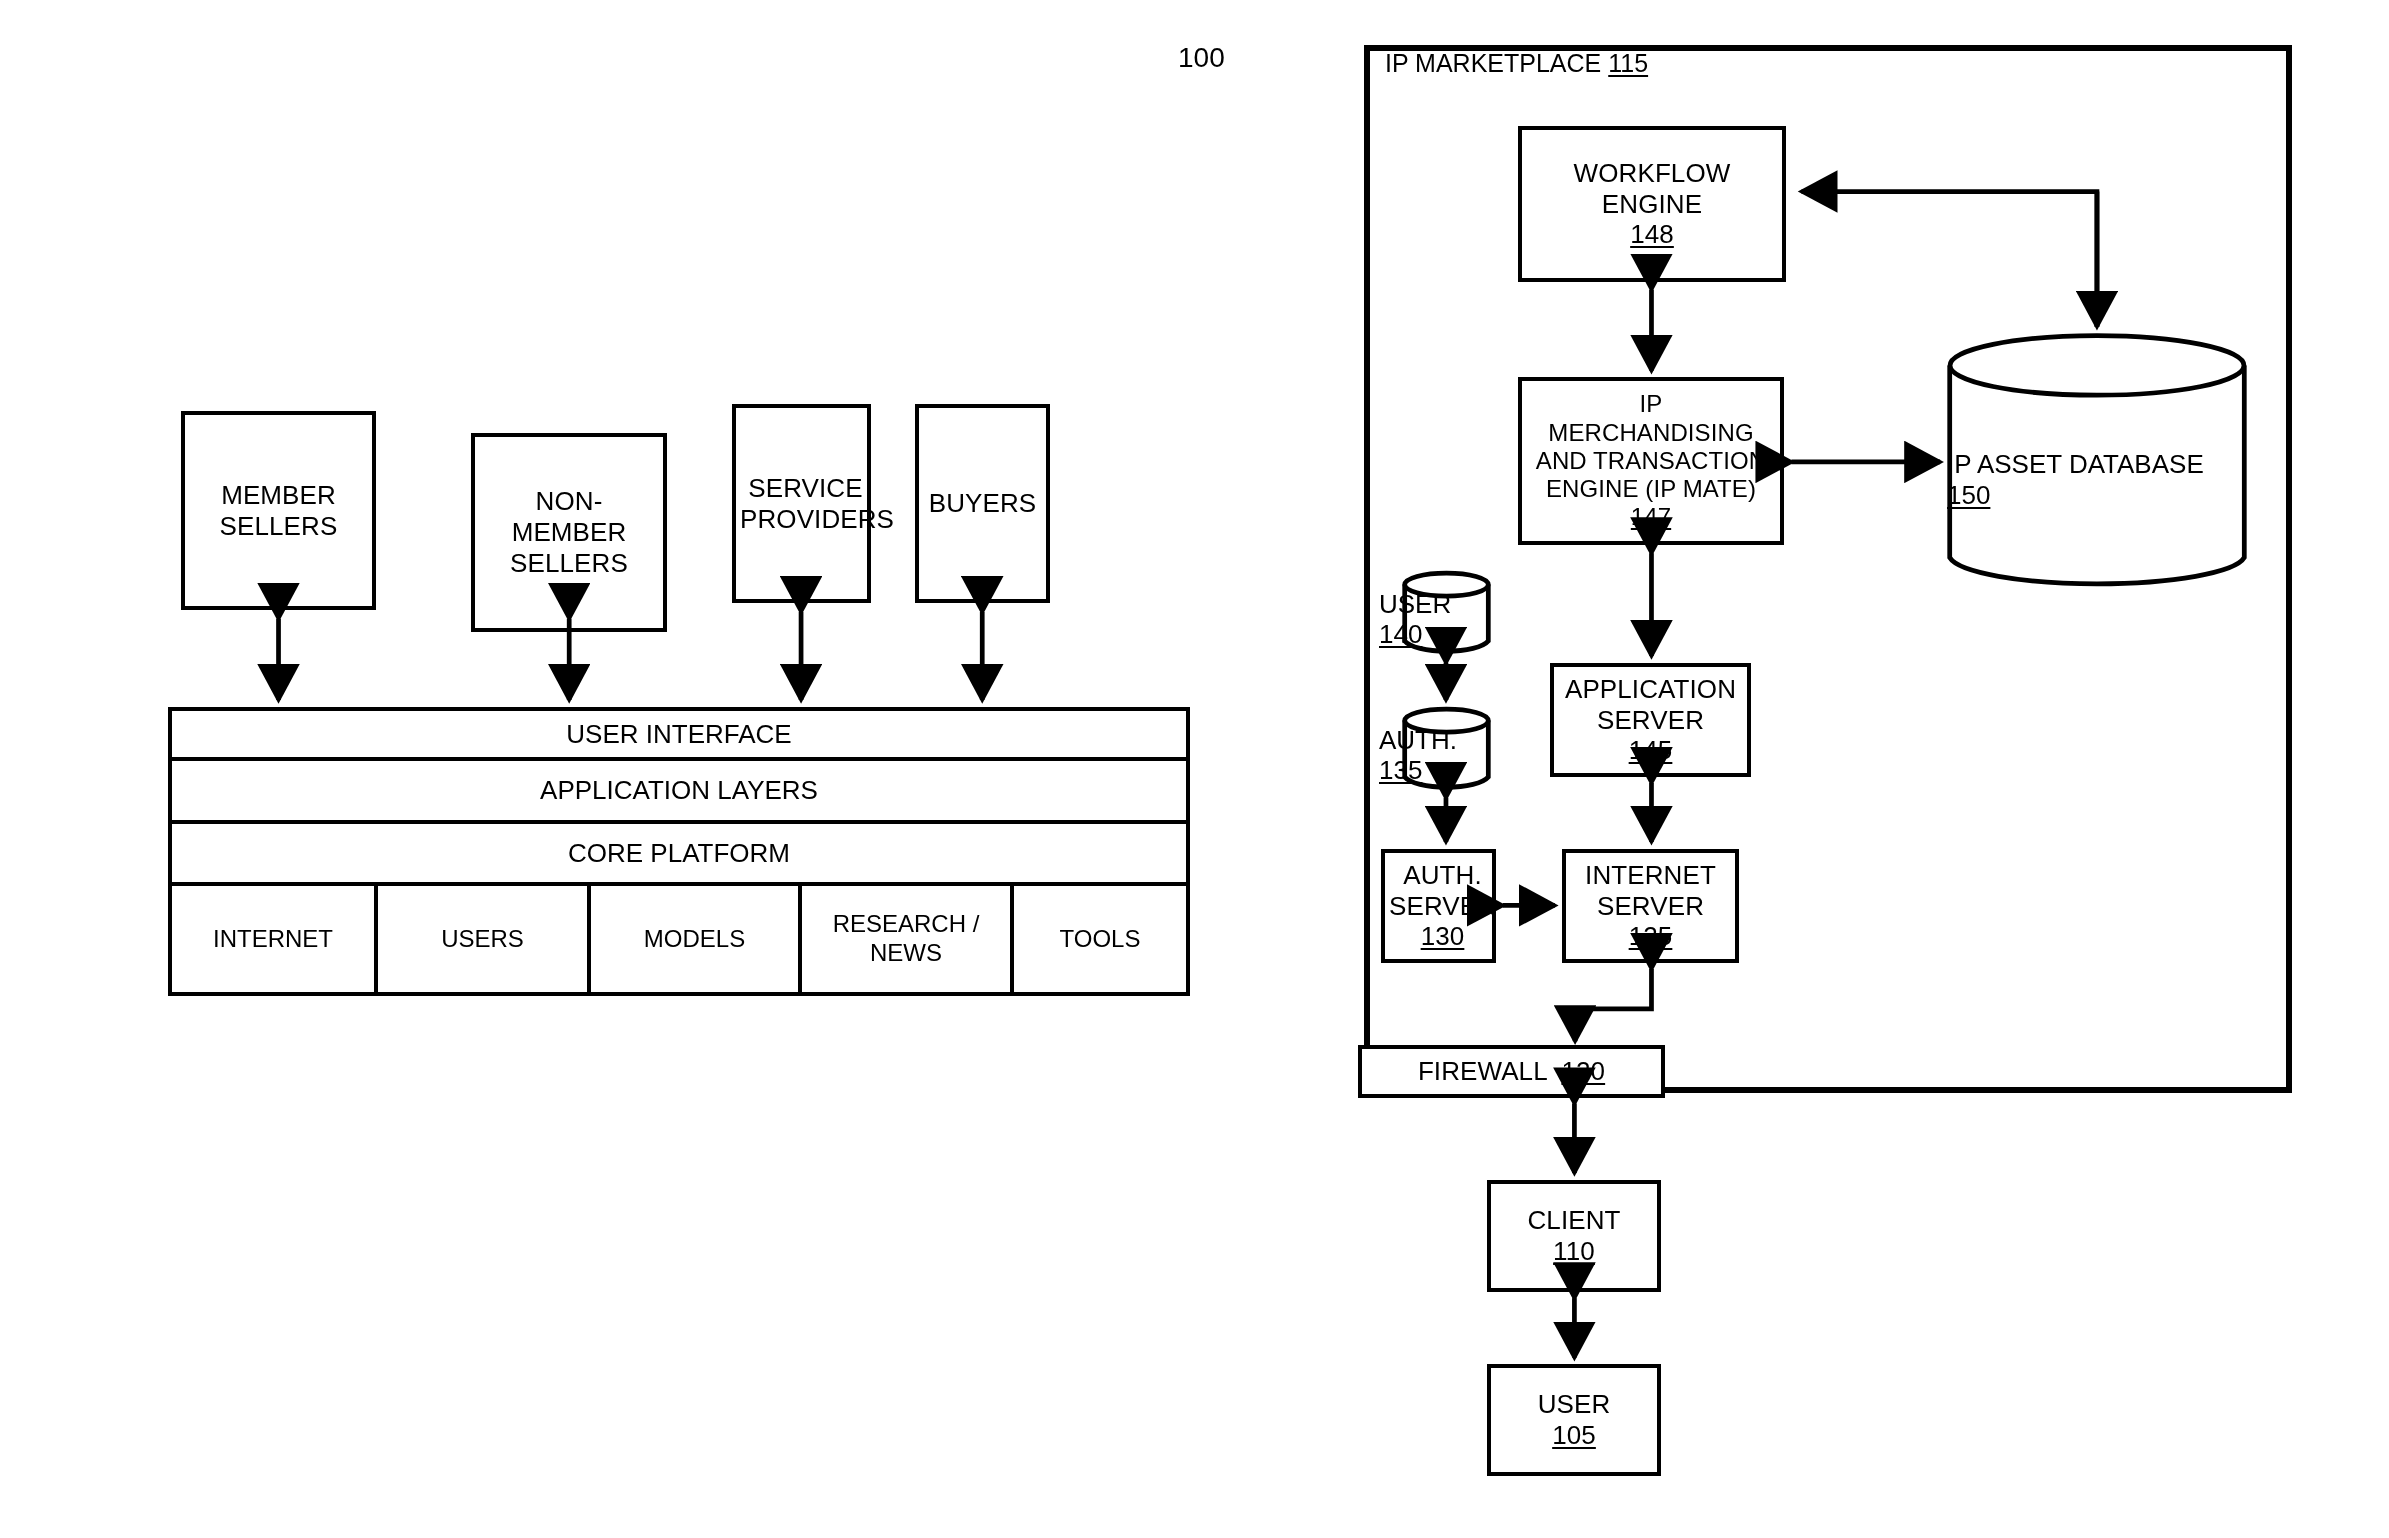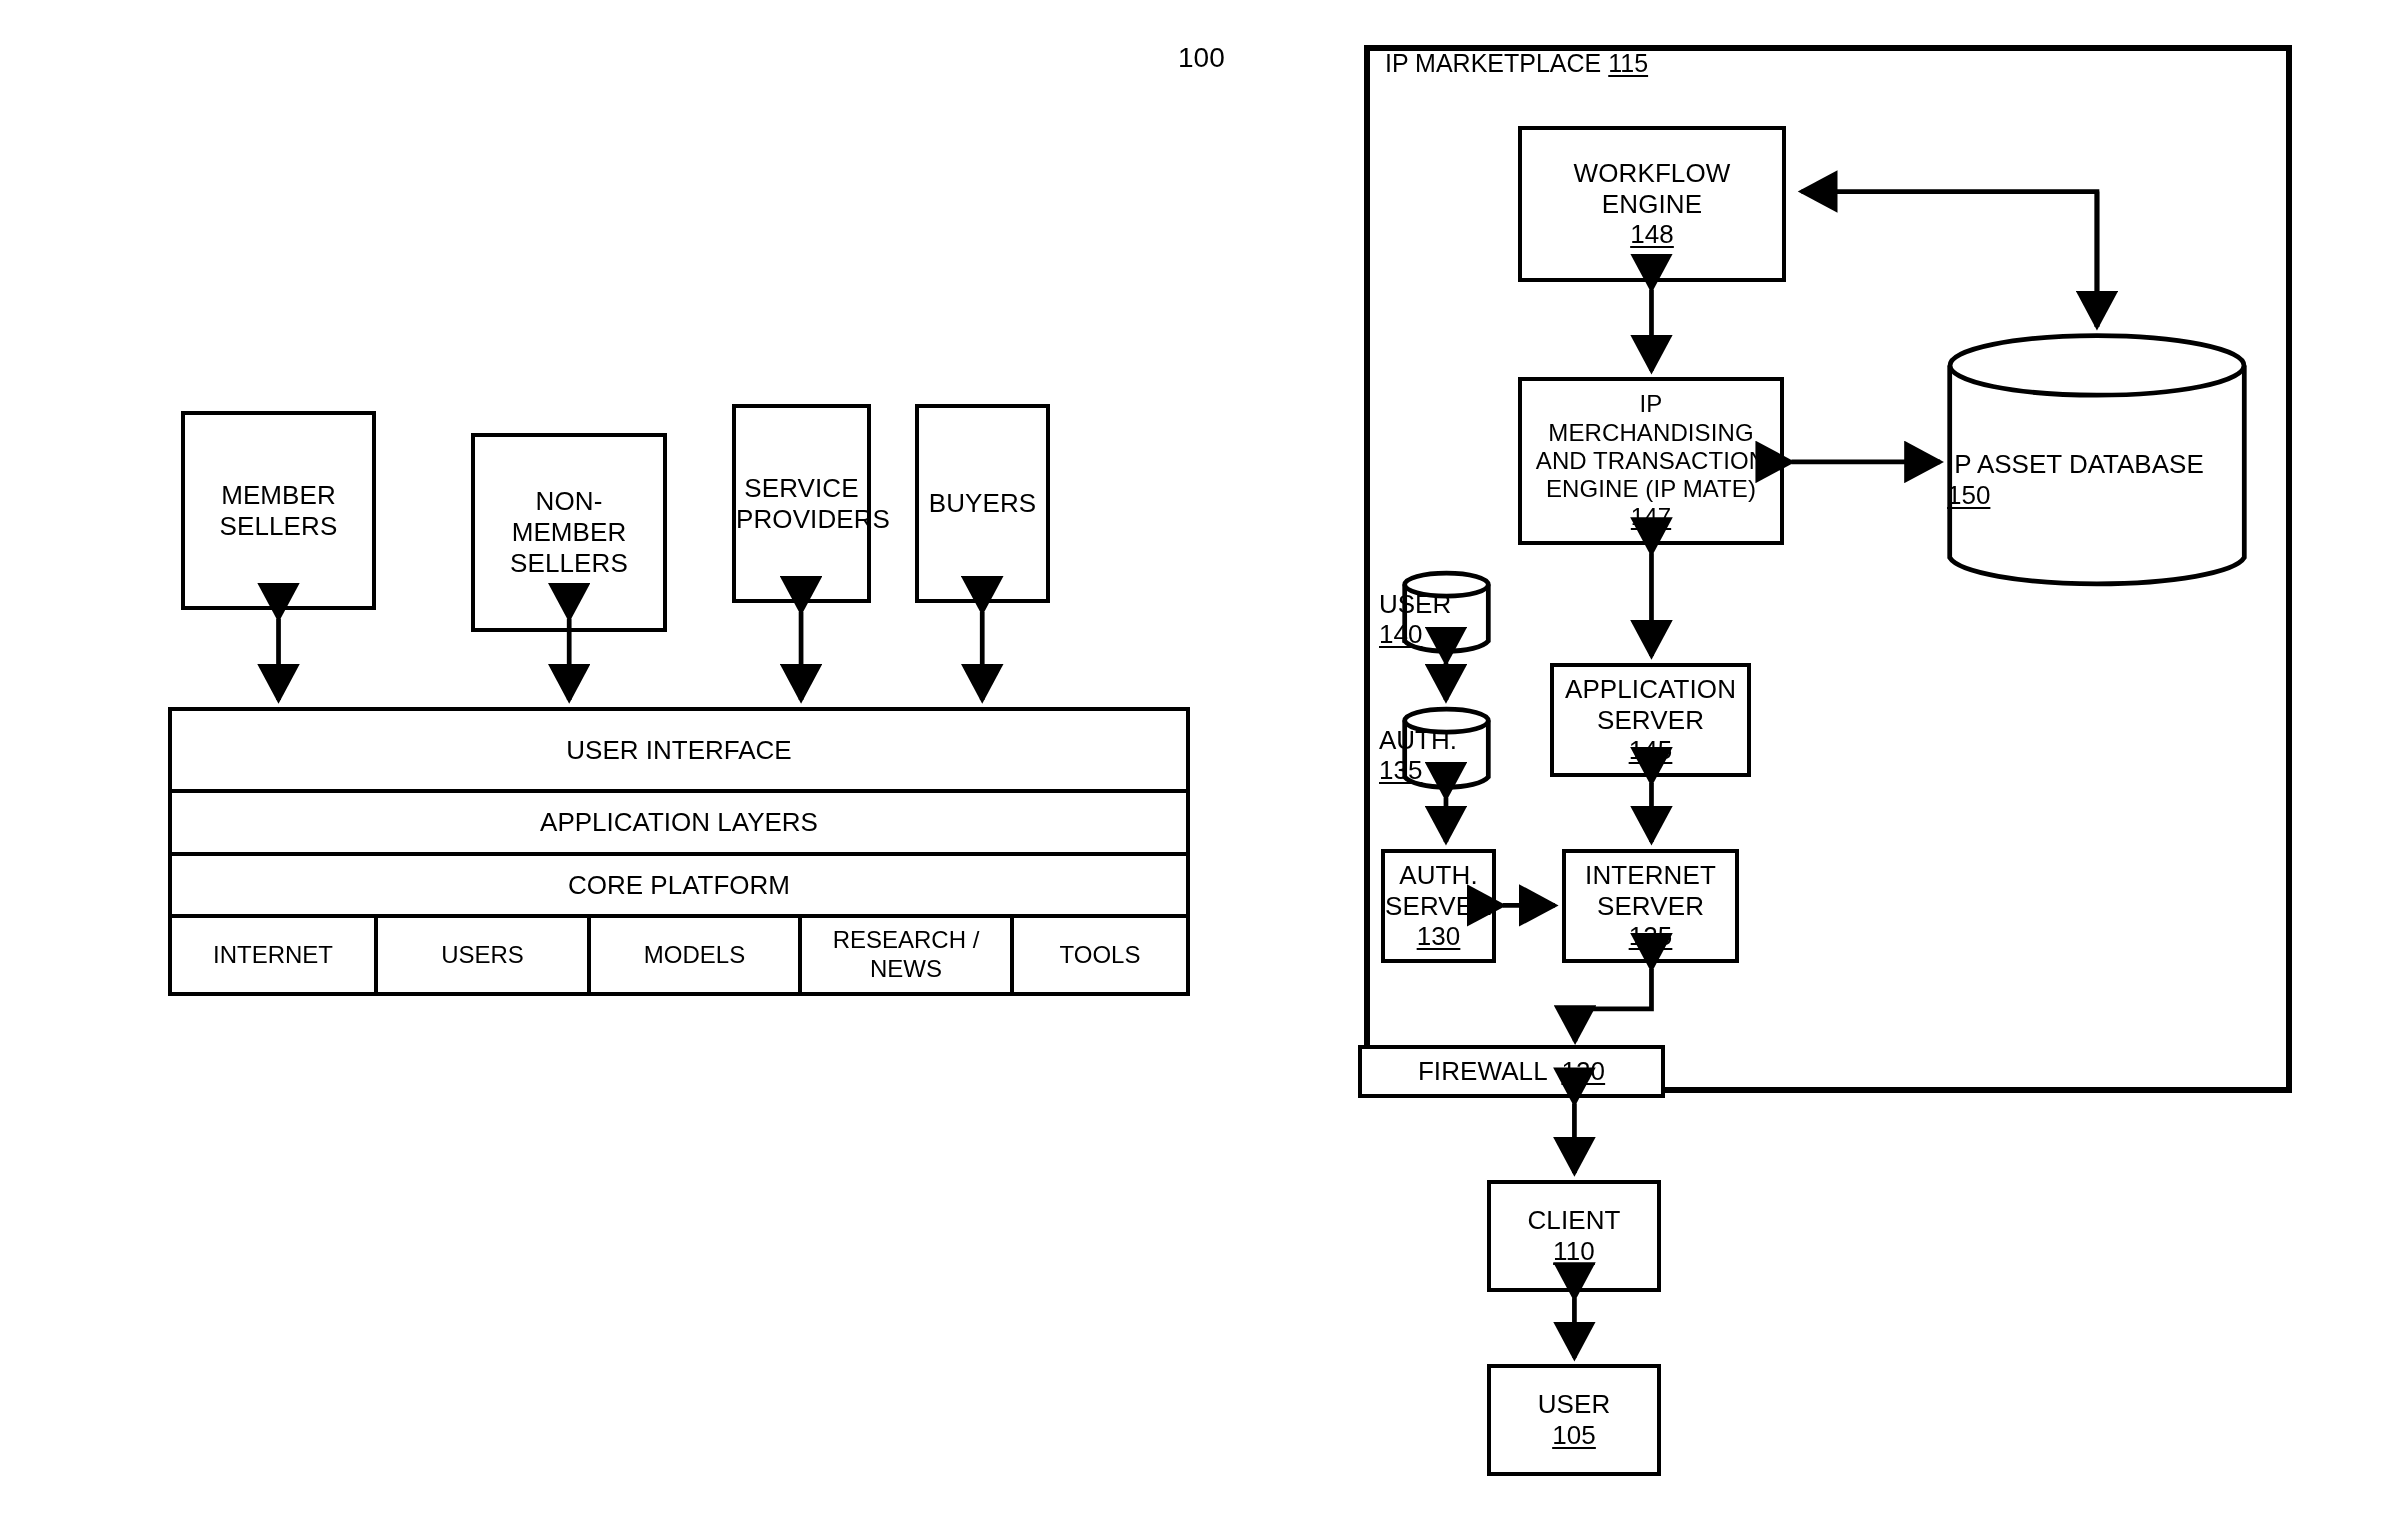--- a/index.html
+++ b/index.html
@@ -17,21 +17,20 @@
     overflow: hidden;
   }
   
   .box {
     position: absolute;
     box-sizing: border-box;
     border: 4px solid #000;
     background: #fff;
     display: flex;
     align-items: center;
-    justify-content: center;
     text-align: center;
     line-height: 1.18;
     font-size: 26px;
     letter-spacing: 0.1px;
   }
   .box .inner { width: 100%; padding: 0 4px; }
   .lbl { display: block; }
   .ref { display: block; text-decoration: underline; text-underline-offset: 3.4px; }
   .ref-inline { text-decoration: underline; text-underline-offset: 3.4px; }
 
@@ -140,21 +139,21 @@
     </div>
   </div>
 
   <div class="box" style="left:915px; top:404px; width:135px; height:199px;">
     <div class="inner">
       <span class="lbl">BUYERS</span>
     </div>
   </div>
 
   <div id="stack" style="left:168px; top:707px; width:1022px; height:289px;">
-    <div class="stack-row" style="height:82px;">
+    <div class="stack-row" style="height:50px;">
       <span>USER INTERFACE</span>
     </div>
     <div class="stack-row" style="height:63px;">
       <span>APPLICATION LAYERS</span>
     </div>
     <div class="stack-row" style="height:62px;">
       <span>CORE PLATFORM</span>
     </div>
     <div id="stack-cells">
       <div class="stack-cell" style="width:206px;">

